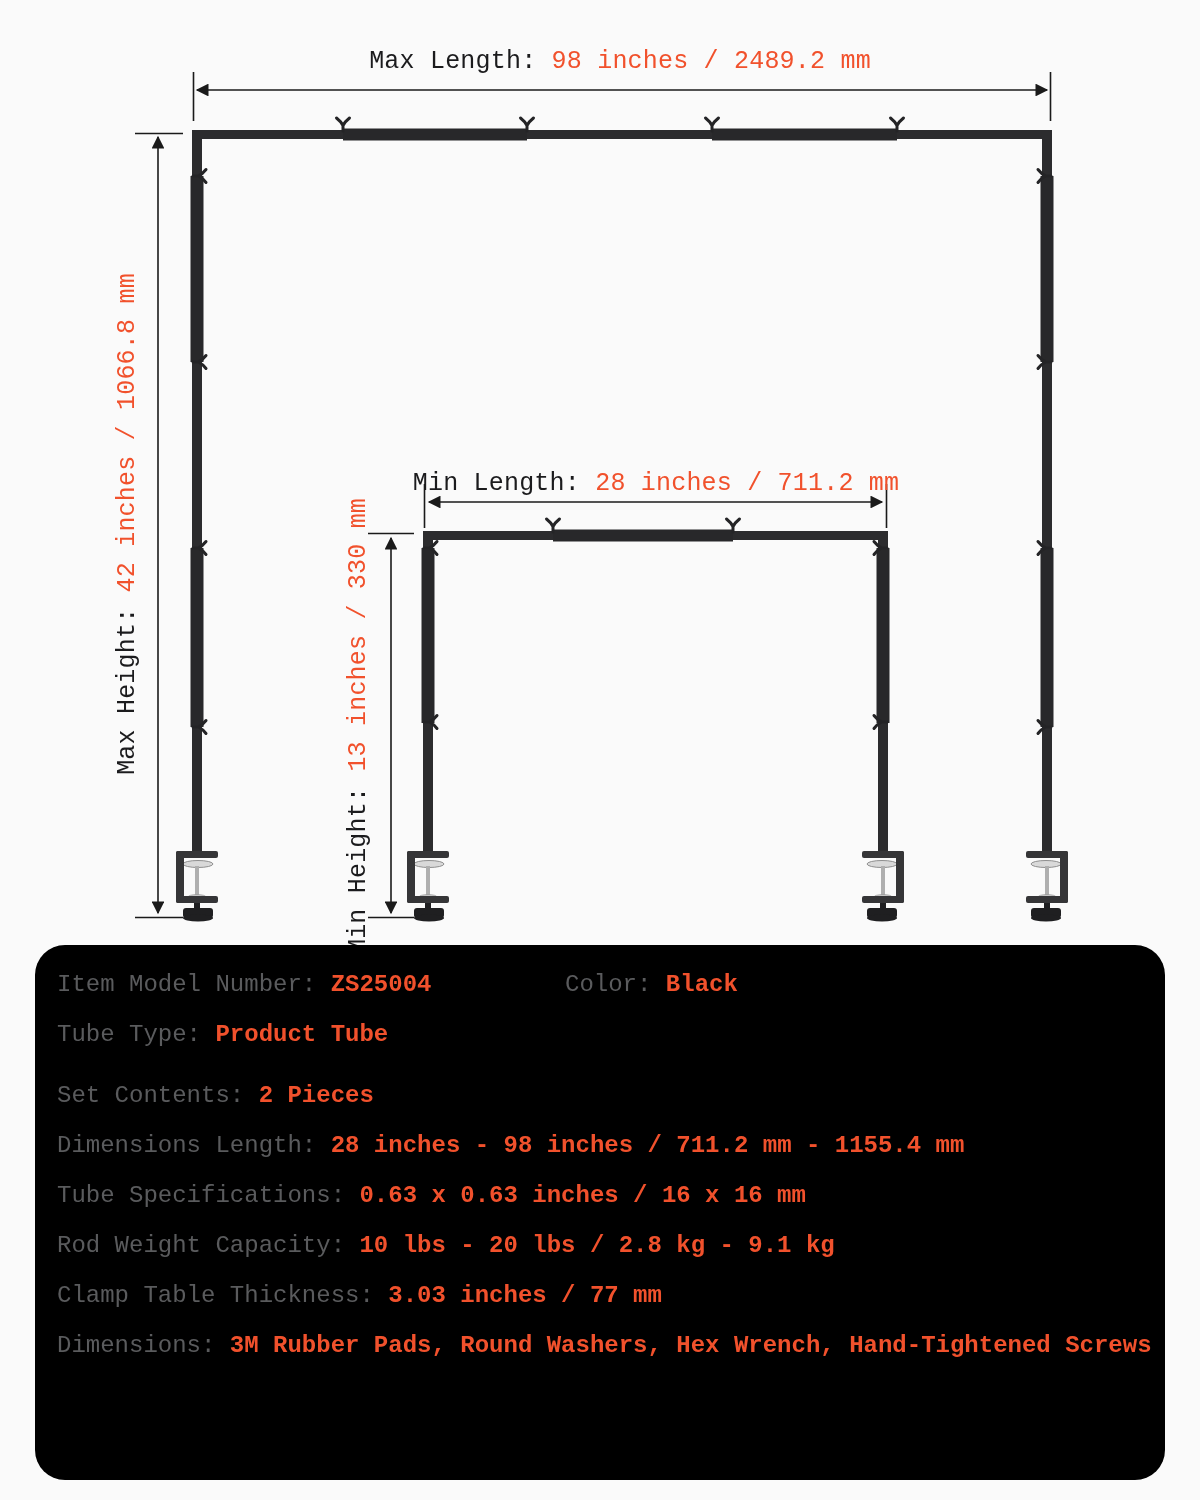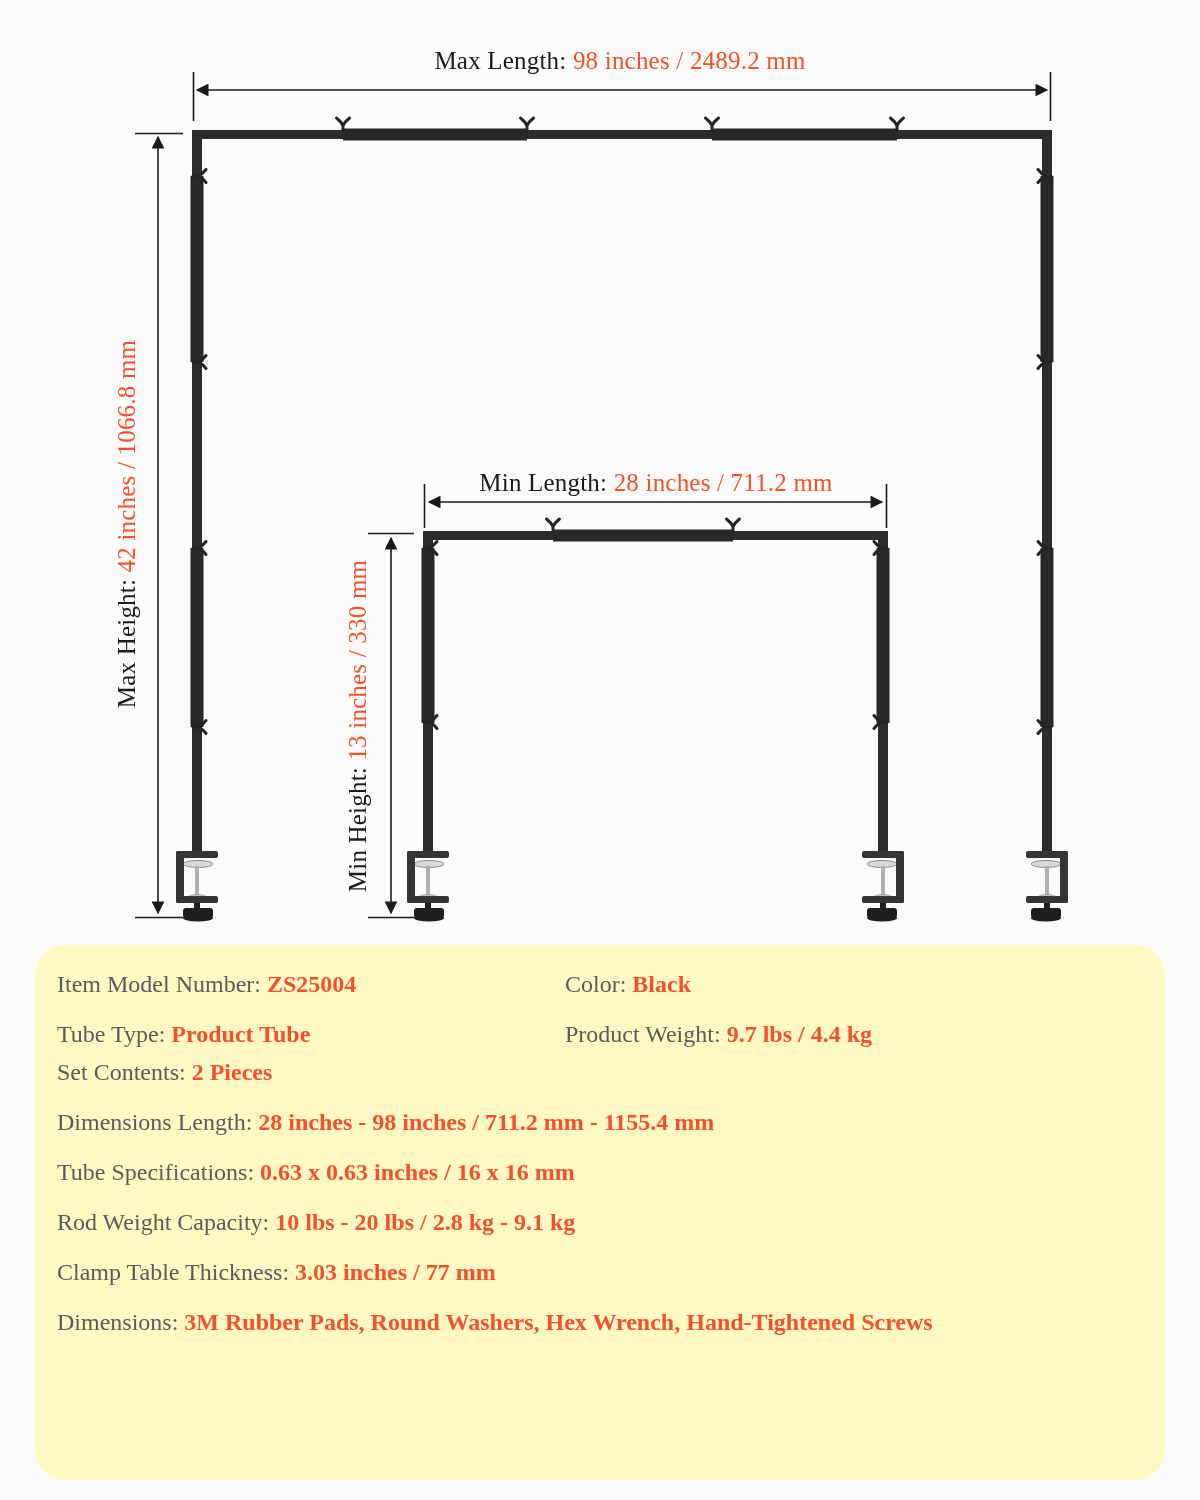--- a/index.html
+++ b/index.html
@@ -1,36 +1,36 @@
 <!DOCTYPE html>
 <html><head>
 <meta charset="utf-8">
 <style>
   html,body{margin:0;padding:0;background:#FAFAFA;}
   .stage{
     position:relative;width:1200px;height:1500px;background:#FAFAFA;
-    font-family:Liberation Serif, serif;overflow:hidden;
+    font-family:Liberation Mono, monospace;overflow:hidden;
   }
   .diagram{position:absolute;left:0;top:0;width:1200px;height:945px;}
   .diagram svg{position:absolute;left:0;top:0;}
   .dim-label{
     position:absolute;font-size:25px;font-weight:500;color:#1B1B1D;
     white-space:nowrap;letter-spacing:.2px;
   }
   .dim-label .val{color:#F1512C;}
   .lbl-max-length{left:620px;top:61px;transform:translate(-50%,-50%);}
   .lbl-min-length{left:656px;top:470px;transform:translate(-50%,-50%);margin-top:13px;}
   .lbl-max-height{left:127px;top:524px;transform:translate(-50%,-50%) rotate(-90deg);}
   .lbl-min-height{left:358px;top:726px;transform:translate(-50%,-50%) rotate(-90deg);}
   .panel{
     position:absolute;left:35px;top:945px;width:1130px;height:535px;
-    background:#fef9c3;border-radius:30px;box-sizing:border-box;
+    background:#000000;border-radius:30px;box-sizing:border-box;
     padding:14px 22px 0 22px;
   }
-  .row{height:50px;display:flex;align-items:flex-start;font-size:24px;color:#5A5B5D;}
+  .row{height:50px;display:flex;align-items:flex-end;font-size:24px;color:#5A5B5D;}
   .row.cols{display:grid;grid-template-columns:508px 1fr;align-items:center;}
   .row p{margin:0;white-space:nowrap;}
   .sv{font-weight:700;color:#F1512C;}
 </style>
 </head>
 <body>
 
 <div class="stage">
 
   <div class="diagram">
@@ -163,21 +163,20 @@
 
   <div class="panel">
 
     <div class="row cols">
       <p><span class="sl">Item Model Number: </span><span class="sv">ZS25004</span></p>
       <p><span class="sl">Color: </span><span class="sv">Black</span></p>
     </div>
 
     <div class="row cols">
       <p><span class="sl">Tube Type: </span><span class="sv">Product Tube</span></p>
-      <p><span class="sl">Product Weight: </span><span class="sv">9.7 lbs / 4.4 kg</span></p>
     </div>
 
     <div class="row">
       <p><span class="sl">Set Contents: </span><span class="sv">2 Pieces</span></p>
     </div>
 
 
     <div class="row">
       <p><span class="sl">Dimensions Length: </span><span class="sv">28 inches - 98 inches / 711.2 mm - 1155.4 mm</span></p>
     </div>

